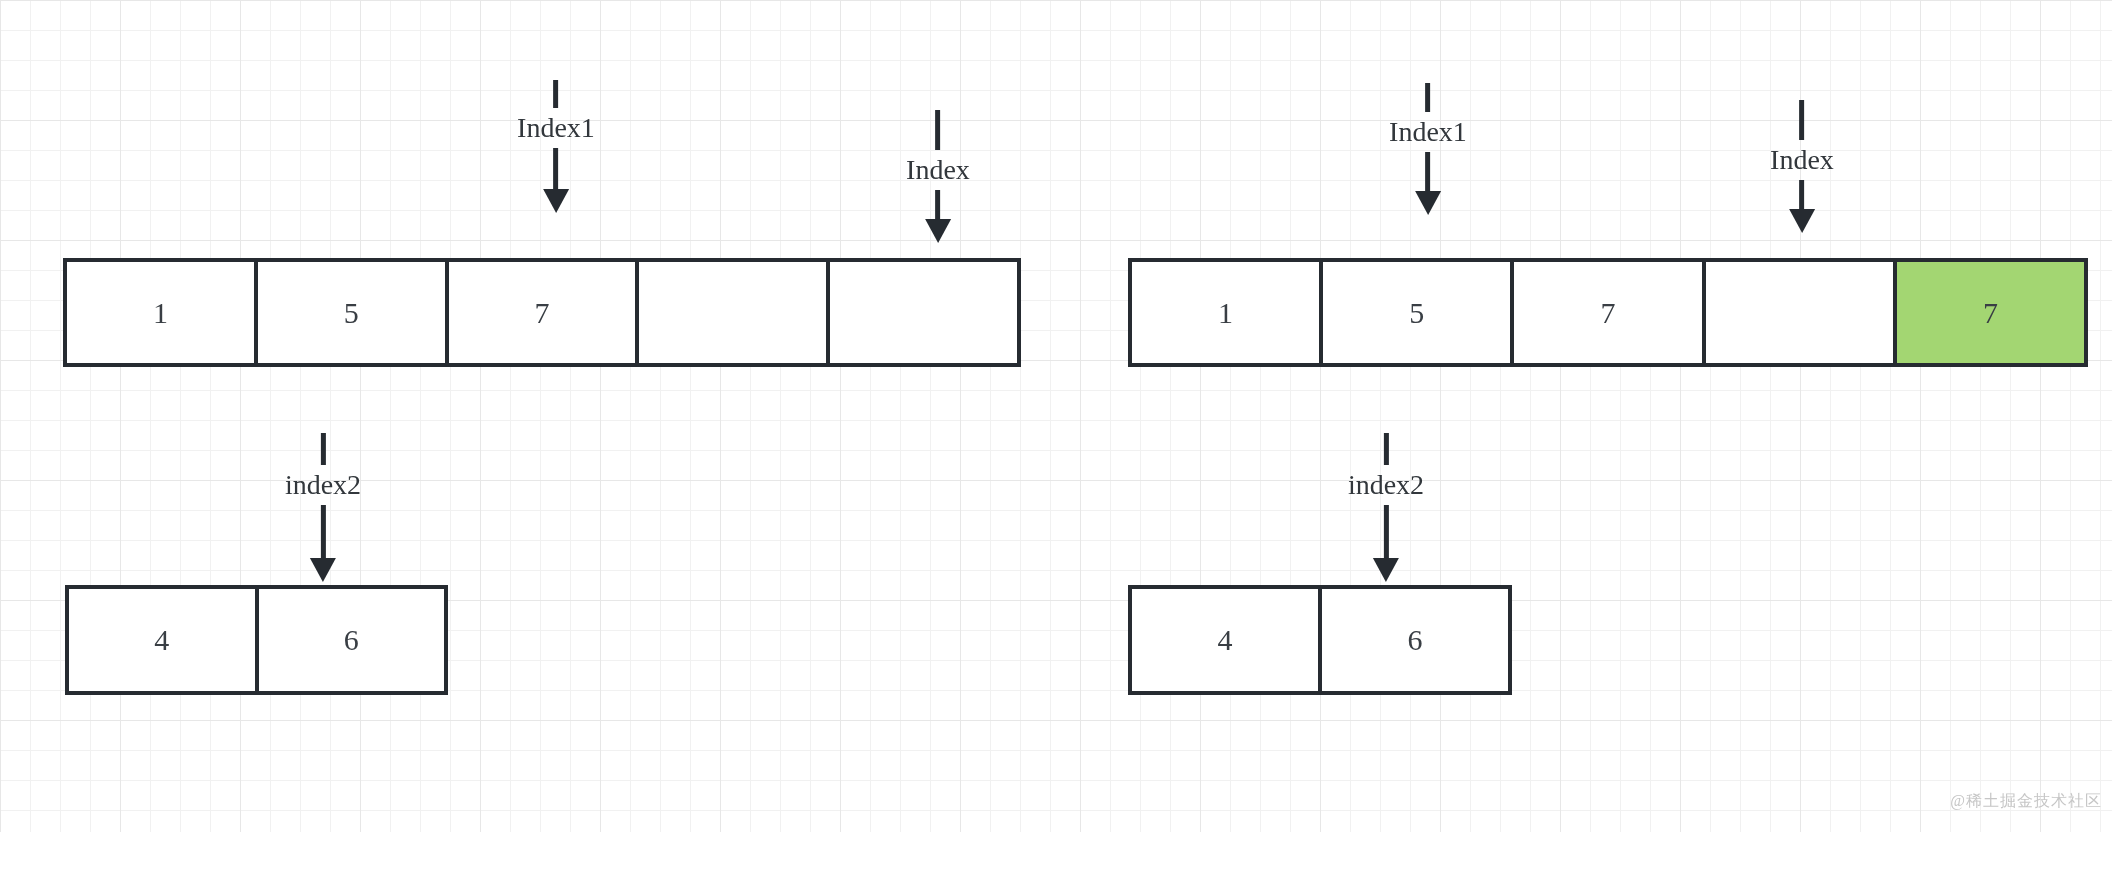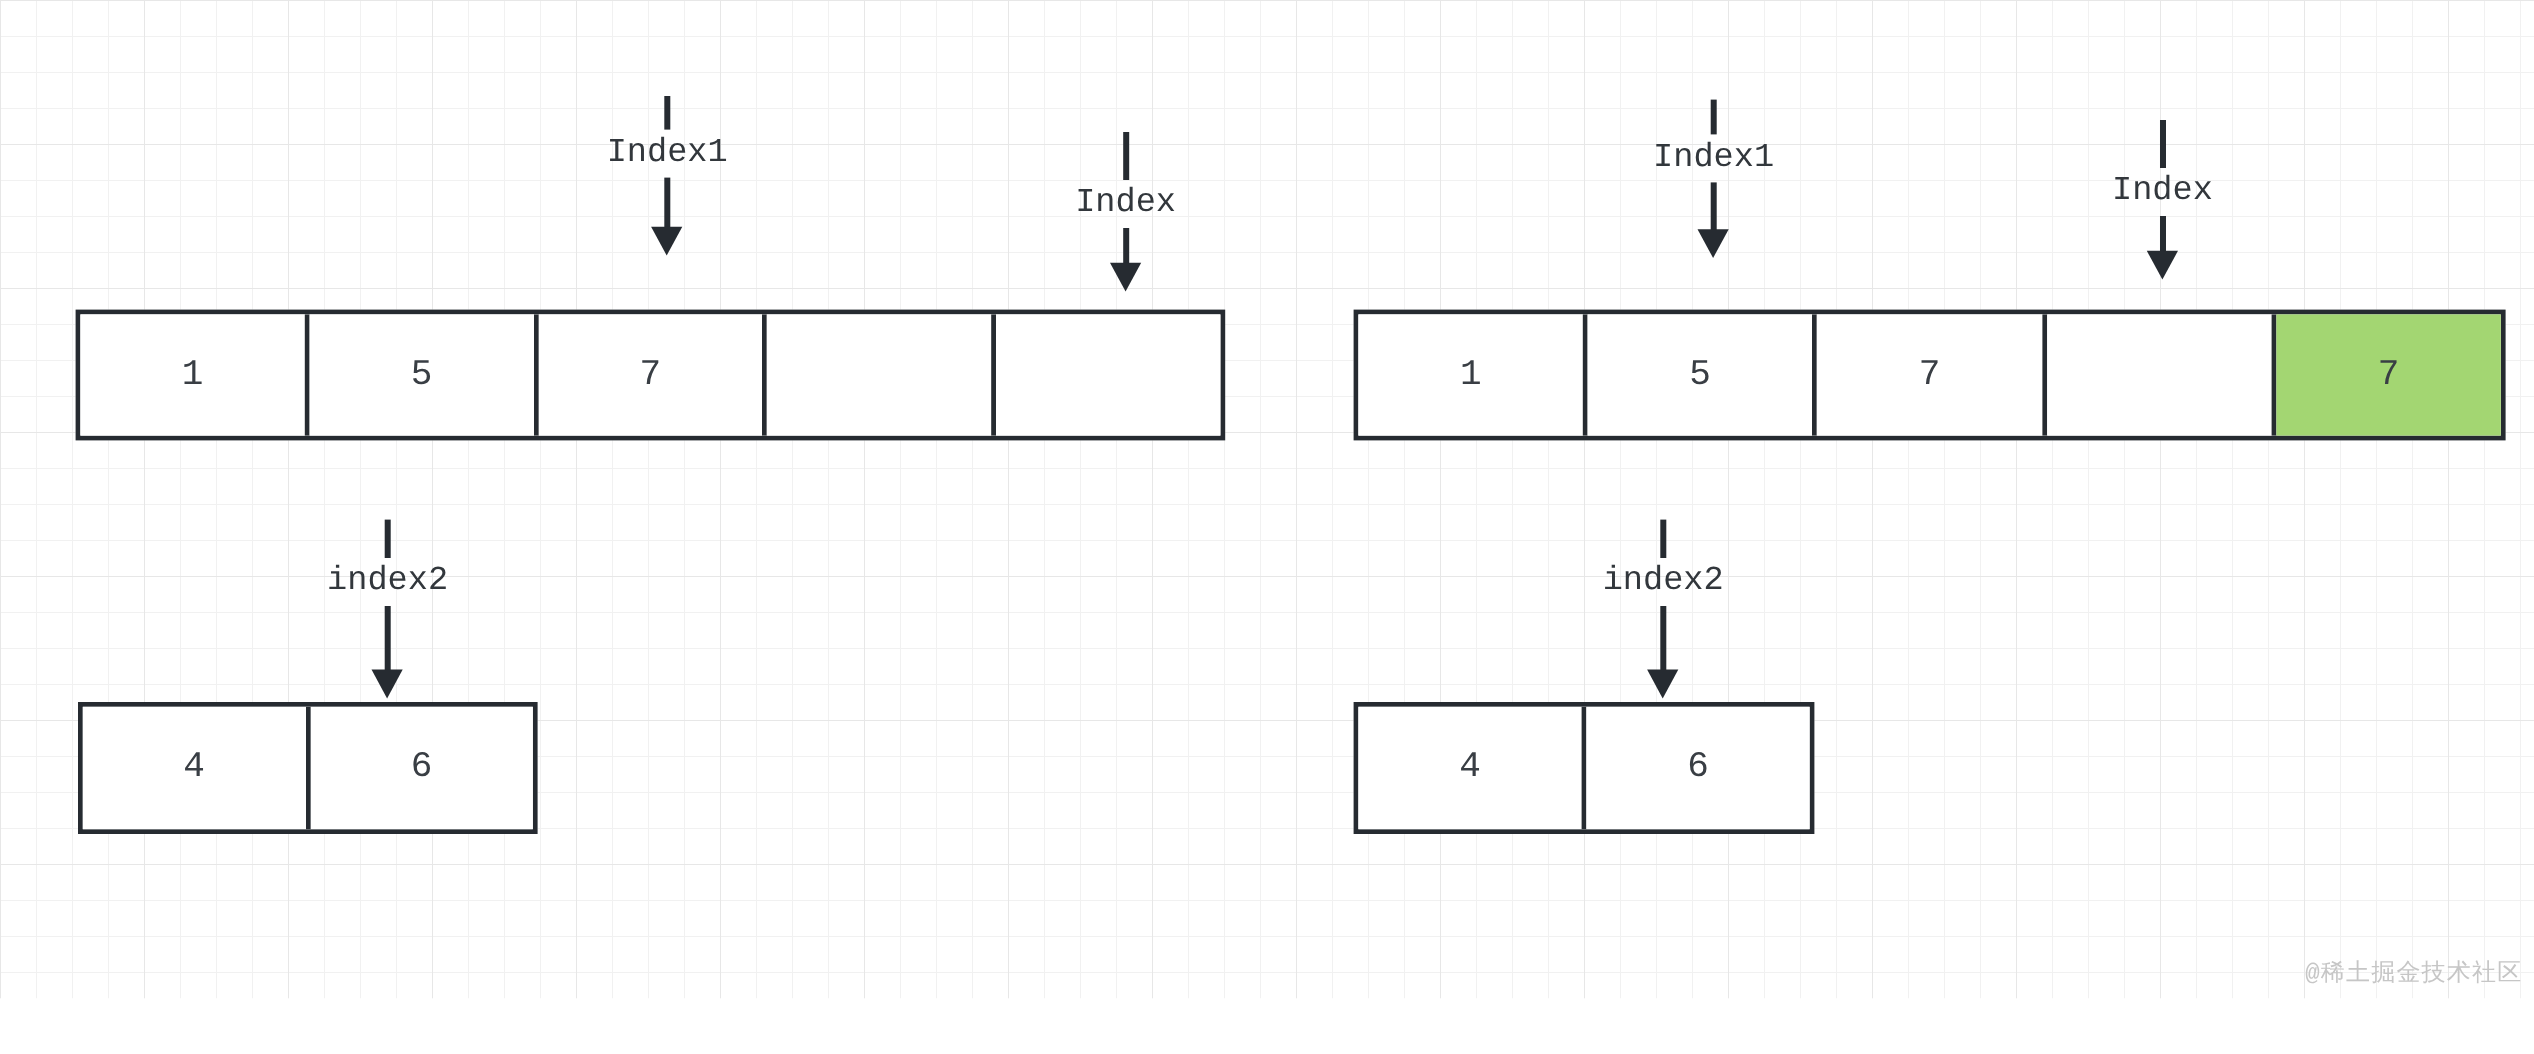--- a/index.html
+++ b/index.html
@@ -9,21 +9,21 @@
     width: 2112px;
     height: 832px;
     background-color: #ffffff;
     background-image:
       linear-gradient(to right, #e7e7e7 1px, transparent 1px),
       linear-gradient(to bottom, #e7e7e7 1px, transparent 1px),
       linear-gradient(to right, #f1f1f1 1px, transparent 1px),
       linear-gradient(to bottom, #f1f1f1 1px, transparent 1px);
     background-size: 120px 120px, 120px 120px, 30px 30px, 30px 30px;
     overflow: hidden;
-    font-family: Liberation Mono, monospace;
+    font-family: Liberation Serif, serif;
   }
 
   
   .arr {
     position: absolute;
     display: flex;
     box-sizing: border-box;
     border: 4px solid #262b31;
     background: #ffffff;
   }
@@ -63,22 +63,22 @@
     border-left: 13px solid transparent;
     border-right: 13px solid transparent;
     border-top: 24px solid #262b31;
     margin-top: -1px;
   }
 
   
   .watermark {
     position: absolute;
     right: 10px;
-    bottom: 8px;
-    font-size: 20px;
+    bottom: 20px;
+    font-size: 16px;
     color: #c6c6c6;
     letter-spacing: 1px;
   }
 </style>
 </head>
 <body>
 
 <div class="canvas">
 
   <div class="ptr" style="left:556px; top:80px;">

